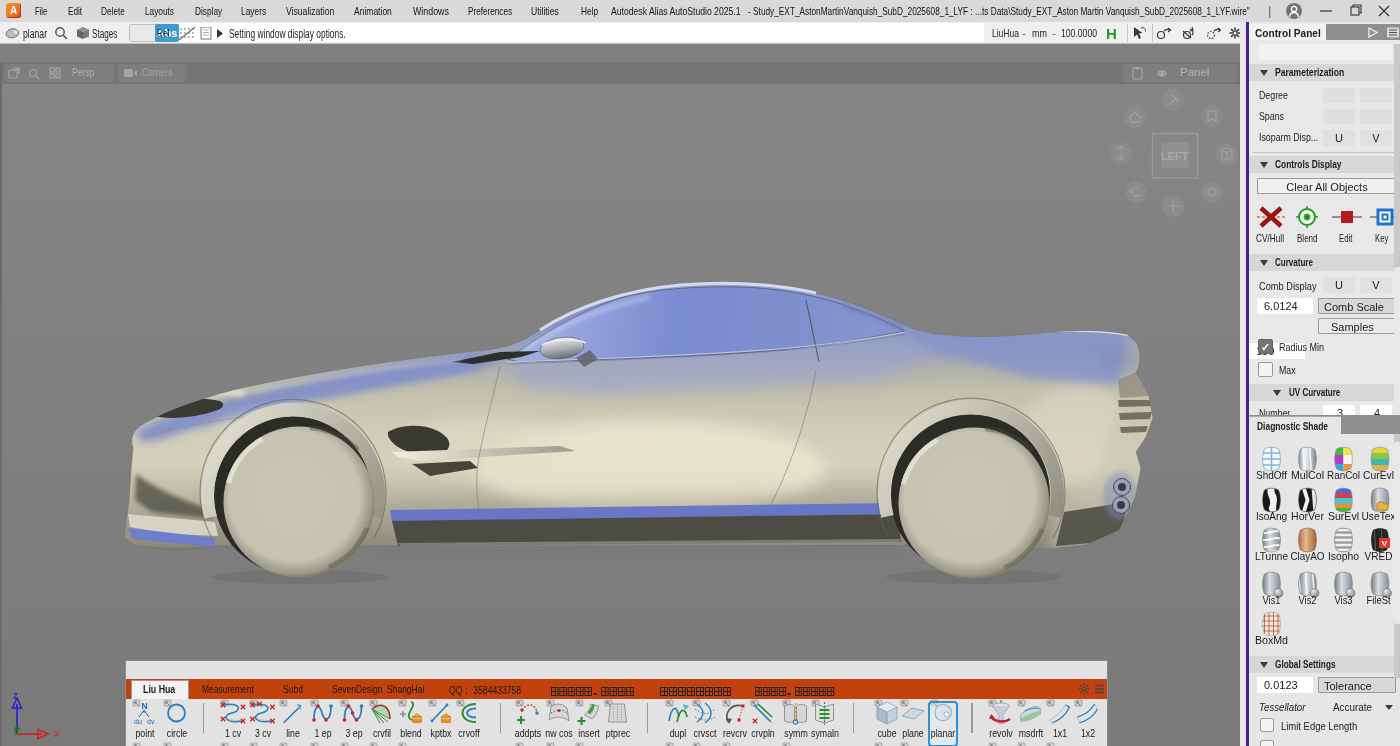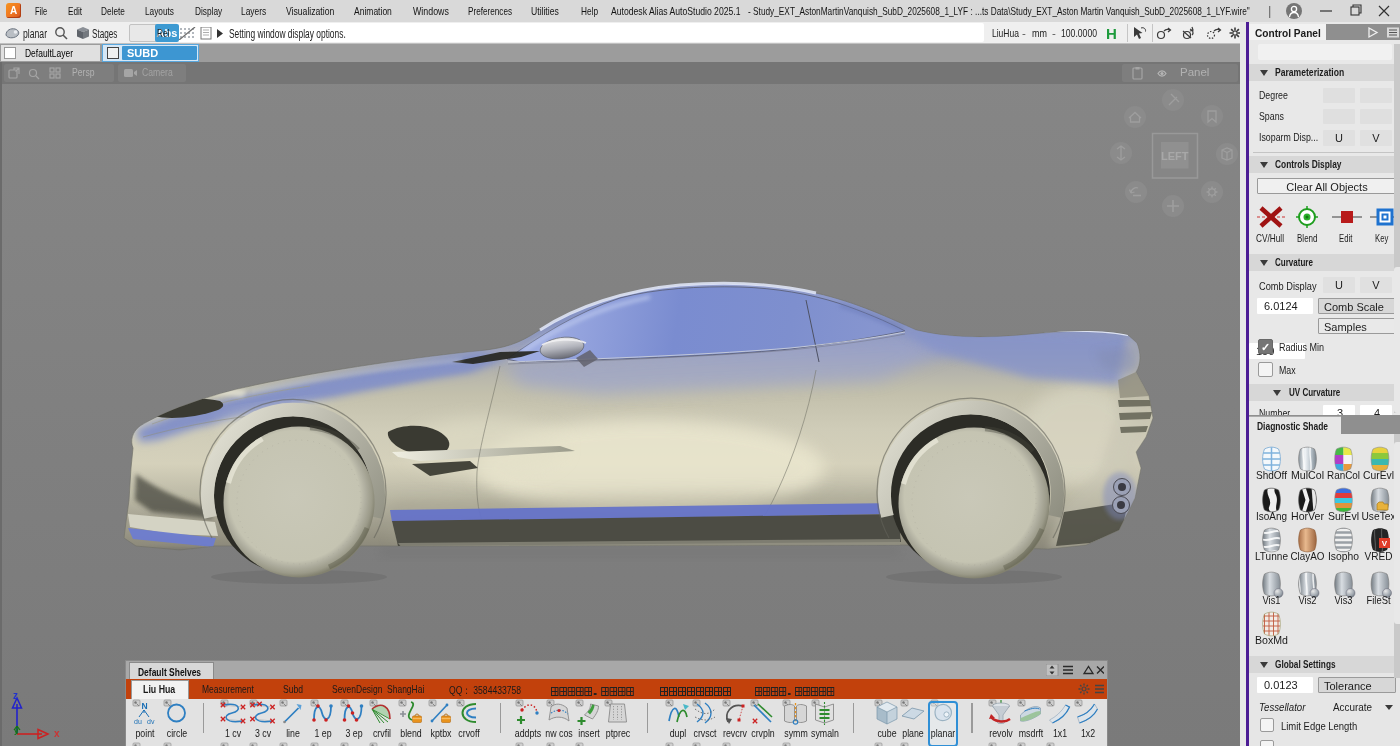--- a/index.html
+++ b/index.html
@@ -142,30 +142,20 @@
       </g>
       <g transform="translate(98,1)">
         <circle cx="6" cy="6" r="2.2" fill="none" stroke="#3a3a3a" stroke-width="1.3"></circle>
         <g stroke="#3a3a3a" stroke-width="1.6">
           <path d="M6 0.5 V3 M6 9 V11.5 M0.5 6 H3 M9 6 H11.5 M2.1 2.1 L3.9 3.9 M8.1 8.1 L9.9 9.9 M9.9 2.1 L8.1 3.9 M3.9 8.1 L2.1 9.9"></path>
         </g>
       </g>
     </svg>
   </div>
 
-  <div id="layerbar">
-    <div class="abs" style="left:1px;top:1px;width:99px;height:16px;background:#e0e0e0;">
-      <div class="abs" style="left:3px;top:2px;width:12px;height:12px;background:#fff;border:1px solid #999;"></div>
-      <span class="tx" style="left:24px;top:2px;font-size:11px;--sx:.77;">DefaultLayer</span>
-    </div>
-    <div class="abs" style="left:102px;top:0px;width:97px;height:18px;background:#d5e7f6;border:1px solid #5aa7dd;">
-      <div class="abs" style="left:4px;top:2px;width:12px;height:12px;background:#f0f0f0;border:1px solid #444;"></div>
-      <div class="abs" style="left:19px;top:1px;width:75px;height:14px;background:#3d96d2;border-radius:1px;color:#fff;font-weight:bold;font-size:11px;padding:1px 0 0 5px;">SUBD</div>
-    </div>
-  </div>
 
   <div id="vp">
     <div id="vphead">
       <div class="vpg" style="left:4px;width:110px;"></div>
       <div class="vpg" style="left:118px;width:68px;"></div>
       <div class="vpg" style="left:1122px;width:116px;"></div>
       <svg class="abs" style="left:8px;top:5px;" width="60" height="13" viewBox="0 0 60 13">
         <g stroke="#a5a5a5" fill="none" stroke-width="1.2">
           <rect x="1" y="3" width="8" height="8" rx="1"></rect>
           <path d="M6 3 V1 H11 V7 M7.5 4.5 L11 1"></path>
@@ -486,21 +476,21 @@
     <div class="cphdr" style="top:232px;">
         <div class="tri" style="left:11px;top:6px;"></div>
         <span class="tx" style="left:26px;top:2px;--sx:.73;">Curvature</span>
       </div>
     <span class="tx" style="left:10px;top:258px;--sx:.84;">Comb Display</span>
     <div class="ubtn" style="left:74px;top:255px;width:32px;">U</div>
     <div class="ubtn" style="left:111px;top:255px;width:32px;">V</div>
     <div class="wfld" style="left:8px;top:276px;width:56px;">6.0124</div>
     <div class="btn" style="left:69px;top:276px;width:78px;background:#d7d7d7;text-align:left;padding-left:5px;">Comb Scale</div>
     <div class="wfld" style="left:0;top:296px;width:56px;margin-top:25px;">150</div>
-    <div class="btn" style="left:69px;top:296px;width:78px;text-align:left;padding-left:5px;">Samples</div>
+    <div class="btn" style="left:69px;top:296px;width:78px;text-align:left;padding-left:12px;">Samples</div>
     <div class="cbc" style="left:9px;top:317px;">✓</div>
     <span class="tx" style="left:30px;top:319px;--sx:.82;">Radius Min</span>
     <div class="cb" style="left:9px;top:340px;"></div>
     <span class="tx" style="left:30px;top:342px;--sx:.8;">Max</span>
     <div class="cphdr" style="top:362px;">
         <div class="tri" style="left:24px;top:6px;"></div>
         <span class="tx" style="left:40px;top:2px;--sx:.73;">UV Curvature</span>
       </div>
     <span class="tx" style="left:10px;top:385px;--sx:.8;">Number</span>
     <div class="wfld" style="left:74px;top:383px;width:32px;padding-left:14px;">3</div>
@@ -697,32 +687,20 @@
       <div class="tri" style="left:136px;top:290px;border-top-width:5px;border-left-width:4px;border-right-width:4px;"></div>
       <div class="cb" style="left:11px;top:303px;width:14px;height:14px;"></div>
       <span class="tx" style="left:32px;top:305px;--sx:.86;">Limit Edge Length</span>
       <div class="cb" style="left:11px;top:325px;width:14px;height:14px;"></div>
       <div class="abs" style="left:145px;top:19px;width:8px;height:244px;background:#c9c9c9;"></div>
       <div class="abs" style="left:145px;top:27px;width:8px;height:182px;background:#e8e8e8;border-radius:3px;"></div>
     </div>
   </div>
 
   <div id="shelf">
-    <div id="shelftitle">
-      <div id="shelftab">
-          <span class="tx" style="left:8px;top:3px;font-size:11px;font-weight:bold;color:#111;--sx:.77;">Default Shelves</span>
-        </div>
-      <svg class="abs" style="left:920px;top:3px;" width="58" height="12" viewBox="0 0 58 12">
-        <rect x="0" y="0" width="12" height="12" fill="#c0c0c0" stroke="#888" stroke-width="0.8"></rect>
-        <path d="M6 1.5 L8.5 4.5 H3.5 Z M6 10.5 L8.5 7.5 H3.5 Z" fill="#333"></path>
-        <path d="M17 2.5 H27 M17 6 H27 M17 9.5 H27" stroke="#2a2a2a" stroke-width="1.4"></path>
-        <path d="M38 9.5 L42.5 2.5 L47 9.5 Z" fill="none" stroke="#2a2a2a" stroke-width="1.3"></path>
-        <path d="M51 2.5 L58 9.5 M58 2.5 L51 9.5" stroke="#2a2a2a" stroke-width="1.4"></path>
-      </svg>
-    </div>
     <div id="shelftabs">
       <div class="abs" style="left:5px;top:1px;width:58px;height:19px;background:#f2f2f2;border:1px solid #999;border-bottom:none;"></div>
       <span class="tx" style="left:17px;top:4px;font-weight:bold;--sx:.8;">Liu Hua</span>
       <span class="tx" style="left:76px;--sx:.77;">Measurement</span>
       <span class="tx" style="left:157px;--sx:.78;">Subd</span>
       <span class="tx" style="left:206px;--sx:.77;">SevenDesign&nbsp; ShangHai</span>
       <span class="tx" style="left:323px;--sx:.78;">QQ：&nbsp;3584433758</span>
       <span class="tx" style="left:425px;top:6px;--sx:.93;" id="cjk1"><i class="cj"></i><i class="cj"></i><i class="cj"></i><i class="cj"></i><i class="cj"></i><i class="cj" style="border:none;background:linear-gradient(#222,#222) 20% 80%/3px 2px no-repeat;"></i><i class="cj"></i><i class="cj"></i><i class="cj"></i><i class="cj"></i></span>
       <span class="tx" style="left:534px;top:6px;" id="cjk2"><i class="cj"></i><i class="cj"></i><i class="cj"></i><i class="cj"></i><i class="cj"></i><i class="cj"></i><i class="cj"></i><i class="cj"></i></span>
       <span class="tx" style="left:629px;top:6px;--sx:.89;" id="cjk3"><i class="cj"></i><i class="cj"></i><i class="cj"></i><i class="cj"></i><i class="cj" style="border:none;background:linear-gradient(#222,#222) 20% 80%/3px 2px no-repeat;"></i><i class="cj"></i><i class="cj"></i><i class="cj"></i><i class="cj"></i><i class="cj"></i></span>

